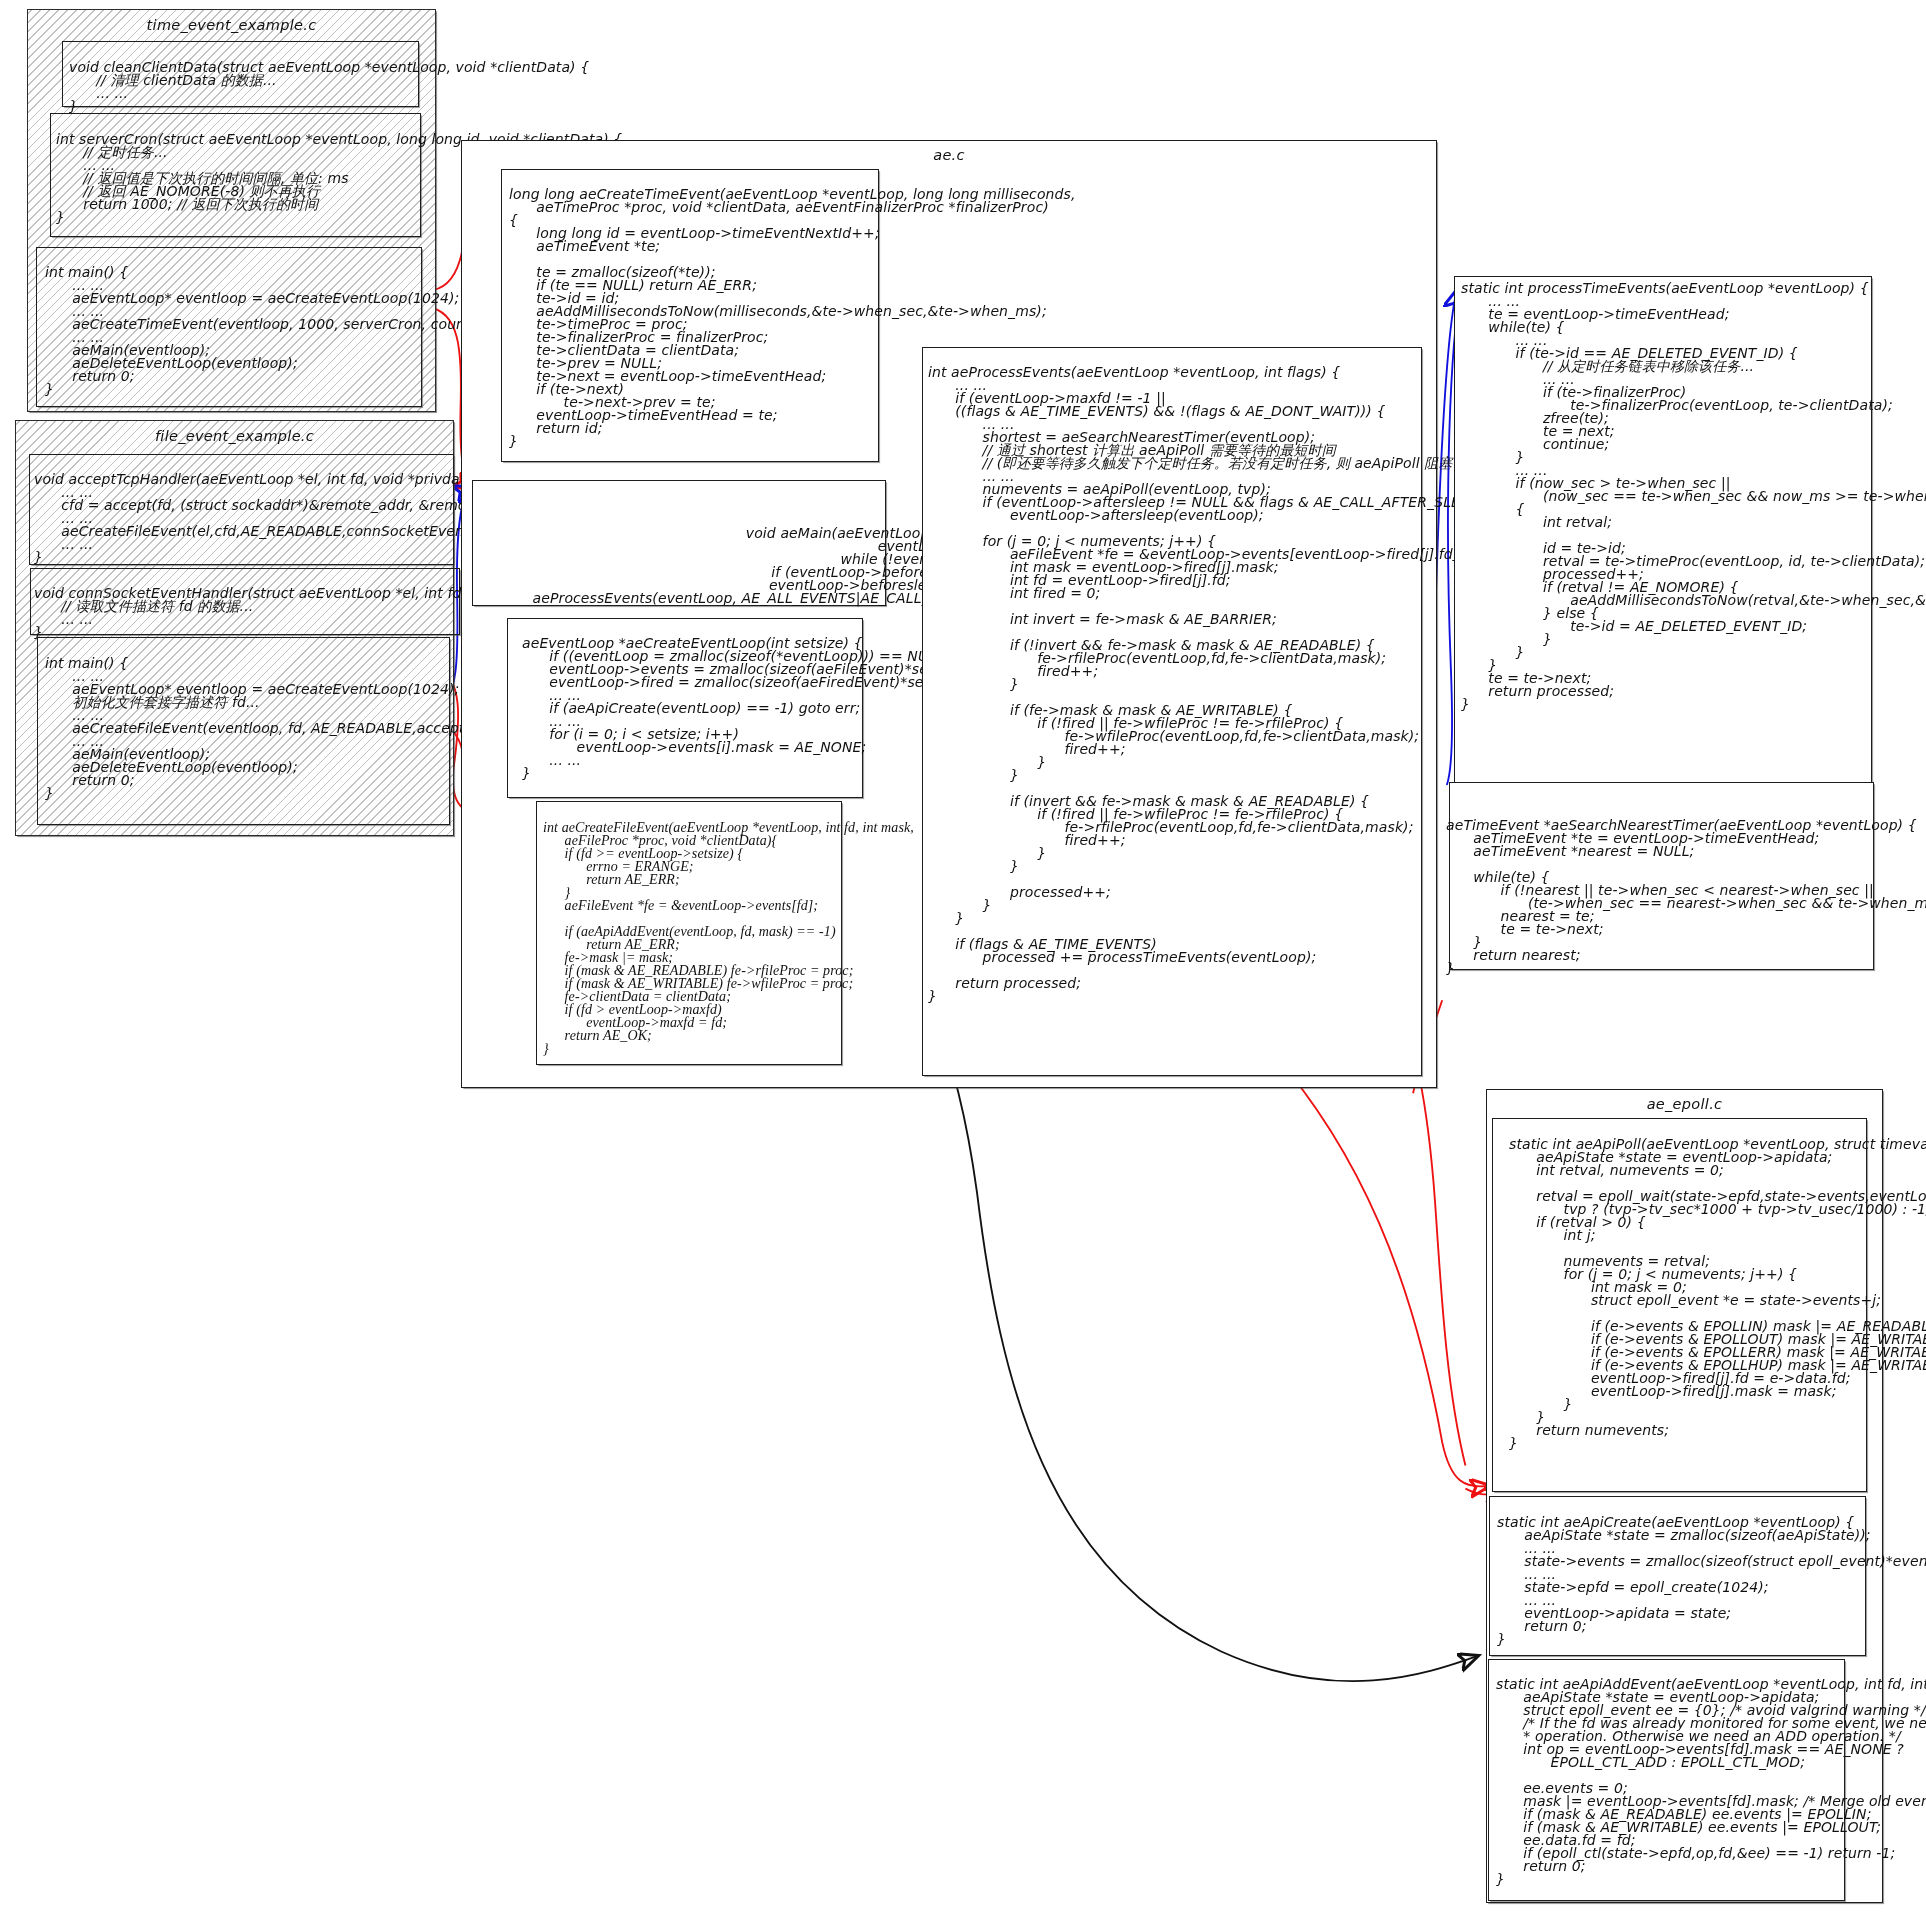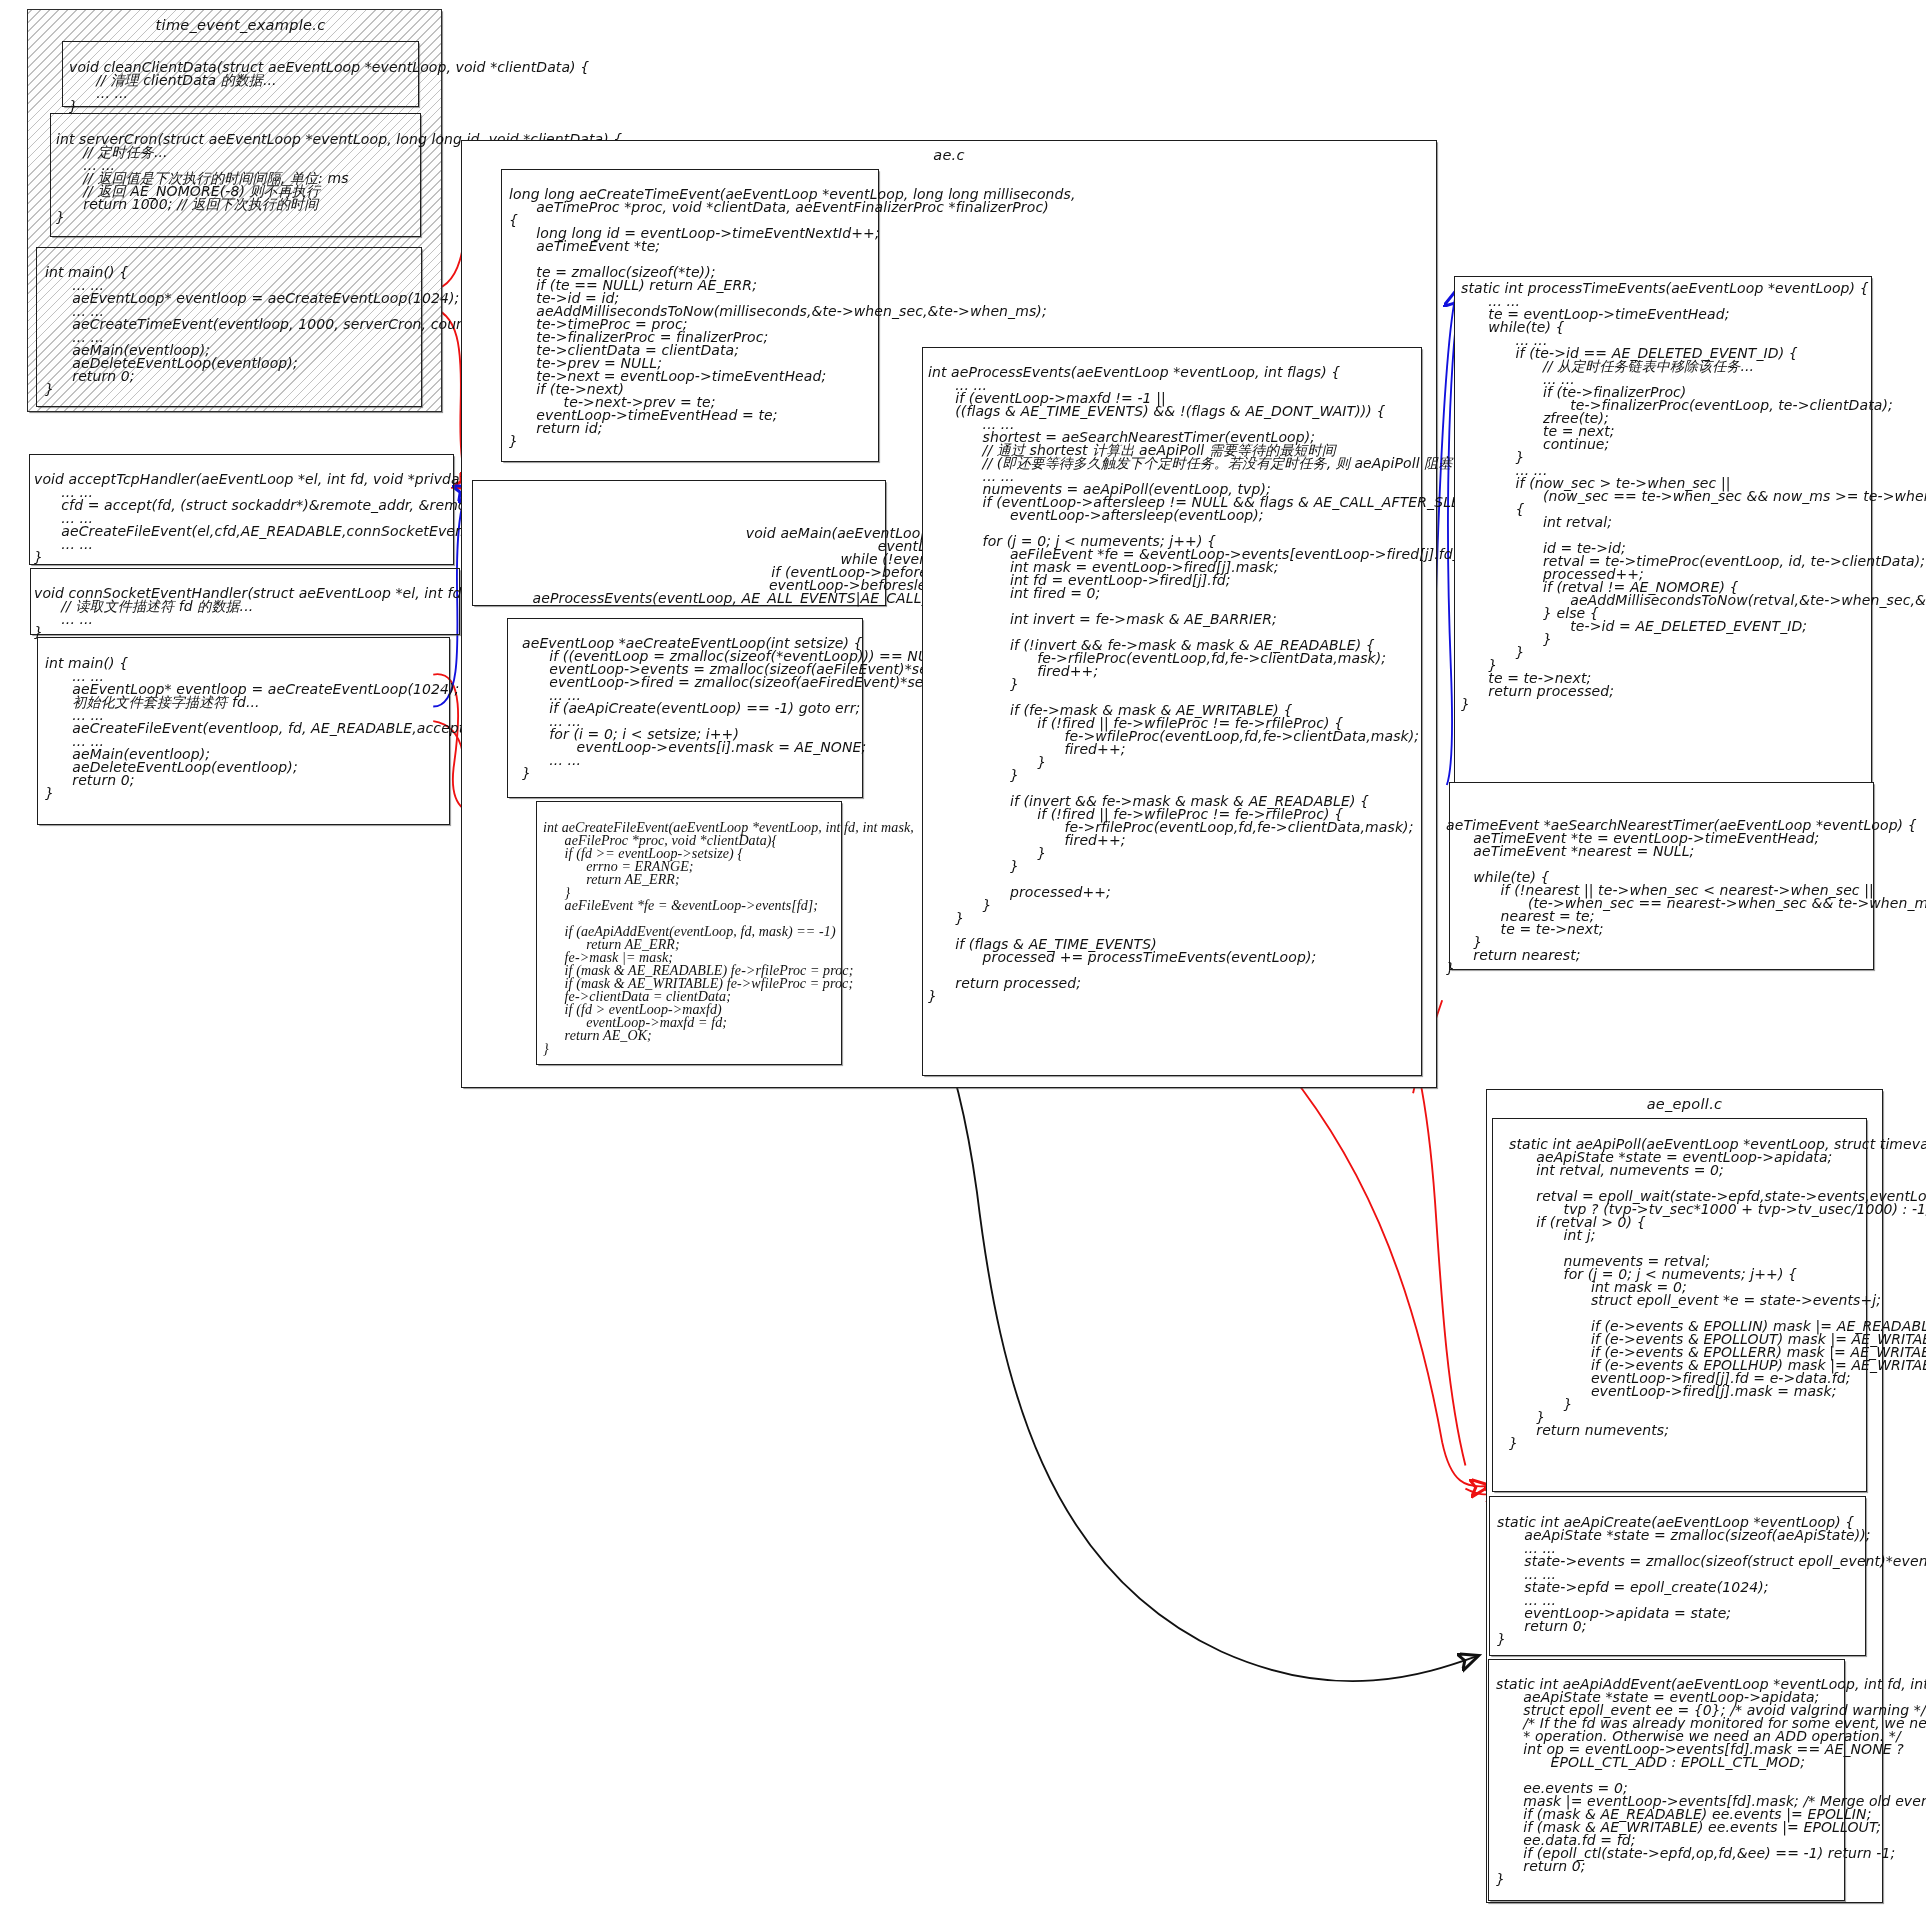--- a/index.html
+++ b/index.html
@@ -9,21 +9,20 @@
   
   .hatch{
     position:absolute;
     background-color:#f2f2f2;
     background-image:repeating-linear-gradient(135deg,
         rgba(255,255,255,.95) 0px, rgba(255,255,255,.95) 1.7px,
         rgba(120,120,120,.40) 1.7px, rgba(120,120,120,.40) 2.9px,
         rgba(255,255,255,.95) 2.9px, rgba(255,255,255,.95) 6.4px);
     border:1.7px solid #2b2b2b;
     box-shadow:1.7px 1.7px 0 -0.6px rgba(60,60,60,.55);
-    padding-left:6px;
   }
   .plain{
     position:absolute;
     background:#ffffff;
     border:1.5px solid #1d1d1d;
     box-shadow:1.7px 1.7px 0 -0.6px rgba(60,60,60,.5);
   }
   .inner{
     position:absolute;
     background:transparent;
@@ -144,20 +143,23 @@
       ... ...
       aeEventLoop* eventloop = aeCreateEventLoop(1024);
       ... ...
       aeCreateTimeEvent(eventloop, 1000, serverCron, count, cleanClientData);
       ... ...
       aeMain(eventloop);
       aeDeleteEventLoop(eventloop);
       return 0;
 }</pre>
 
+  <div class="hatch" style="left:15px;top:420px;width:437px;height:414px;">
+    <div class="filetitle" style="top:7px;">file_event_example.c</div>
+  </div>
   <div class="inner" style="left:29px;top:454px;width:423px;height:109px;"></div>
   <pre class="code xs" style="left:34px;top:459px;">void acceptTcpHandler(aeEventLoop *el, int fd, void *privdata, int mask) {
       ... ...
       cfd = accept(fd, (struct sockaddr*)&amp;remote_addr, &amp;remote_addr_len);
       ... ...
       aeCreateFileEvent(el,cfd,AE_READABLE,connSocketEventHandler, (void*)cport);
       ... ...
 }</pre>
 
   <div class="inner" style="left:30px;top:568px;width:428px;height:65px;"></div>

